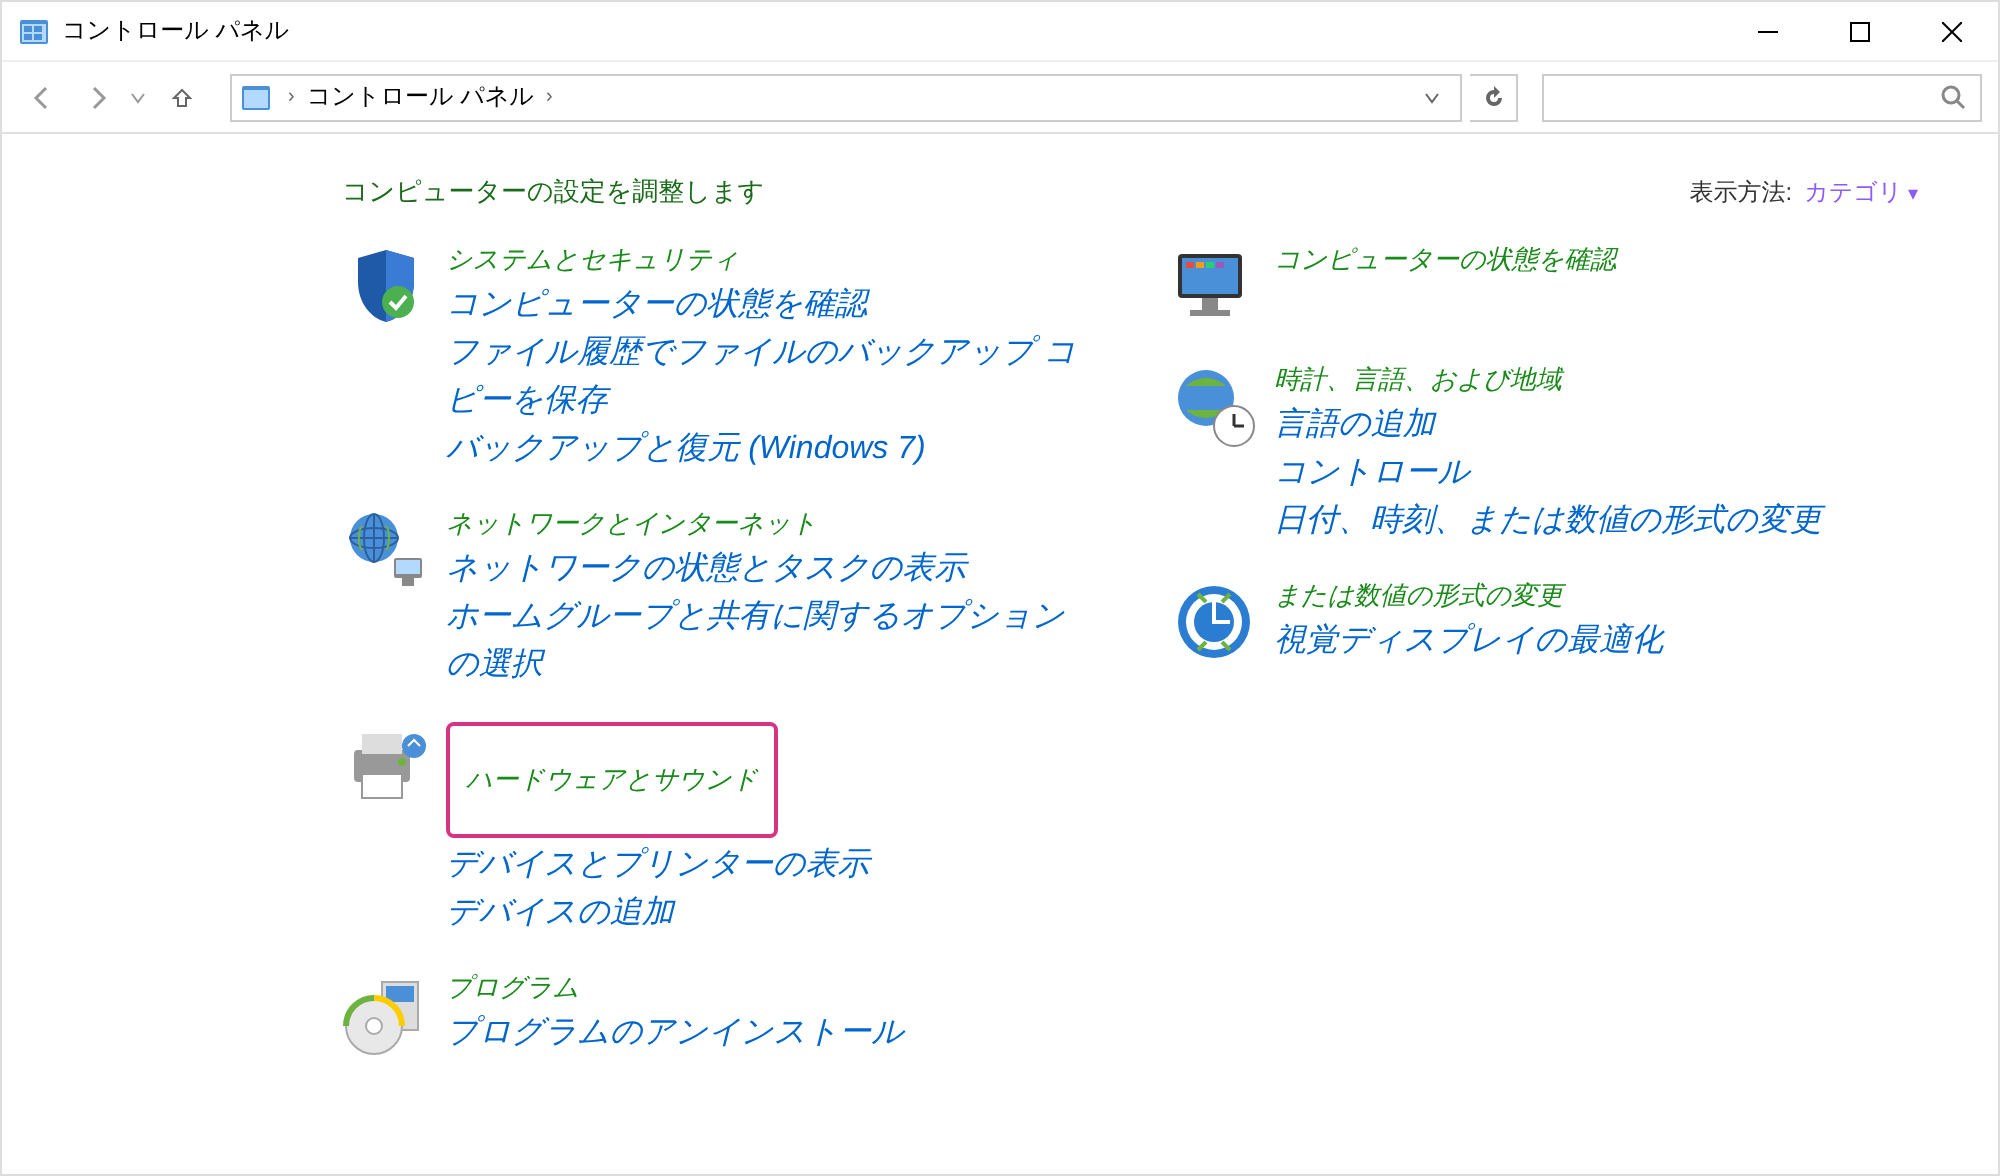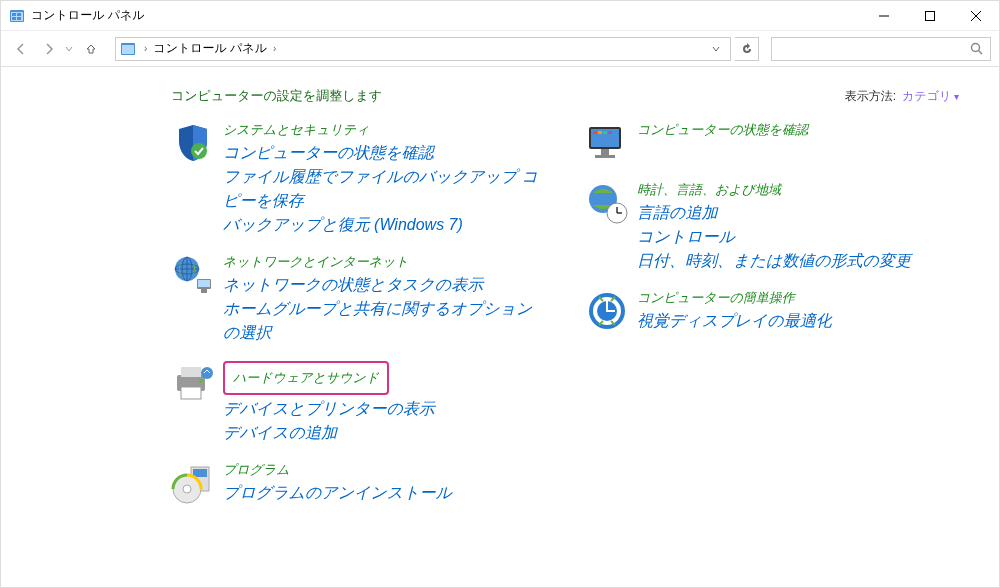--- a/index.html
+++ b/index.html
@@ -33,21 +33,21 @@
     .view-label { font-size: 12px; color: #333; margin-right: 6px; margin-left: 38px; }
     .view-dropdown { color: #8b5cf6; font-size: 12px; }
     .view-dropdown::after { content: " ▾"; font-size: 10px; }
     
     .categories { display: flex; gap: 40px; font-style: italic; }
     .column { flex: 1; }
     .category { display: flex; margin-bottom: 16px; }
     .cat-icon { width: 44px; height: 44px; flex-shrink: 0; margin-right: 8px; }
     .cat-body { flex: 1; padding-top: 0; }
     .cat-title { color: #1a8a1a; font-size: 13px; margin-bottom: 2px; display: block; }
-    .cat-title.highlighted { border: 2px solid #d63384; border-radius: 4px; padding: 6px 8px; display: inline-block; }
+    .cat-title.highlighted { border: 2px solid #d63384; border-radius: 4px; padding: 18px 8px; display: inline-block; }
     .cat-link { display: block; color: #0066cc; font-size: 16px; line-height: 1.5; }
     
     svg { display: block; }
   </style>
 </head>
 <body>
 
 <div class="titlebar">
   <span class="titlebar-icon">
     <svg viewBox="0 0 16 16">
@@ -259,20 +259,20 @@
         <div class="cat-icon">
           <svg viewBox="0 0 44 44">
               <circle cx="22" cy="22" r="18" fill="#2a7dd1"></circle>
               <circle cx="22" cy="22" r="14" fill="#fff"></circle>
               <circle cx="22" cy="22" r="10" fill="#2a7dd1"></circle>
               <path d="M22 12 L22 22 L30 22" stroke="#fff" stroke-width="2" fill="none"></path>
               <path d="M14 8 L18 12 M30 8 L26 12 M14 36 L18 32 M30 36 L26 32" stroke="#6db33f" stroke-width="2"></path>
             </svg>
         </div>
         <div class="cat-body">
-          <a class="cat-title">コンピューターの簡単操作</a>
+          <a class="cat-title">または数値の形式の変更</a>
           <a class="cat-link">視覚ディスプレイの最適化</a>
         </div>
       </div>
 
     </div>
   </div>
 </div>
 
 </body></html>

